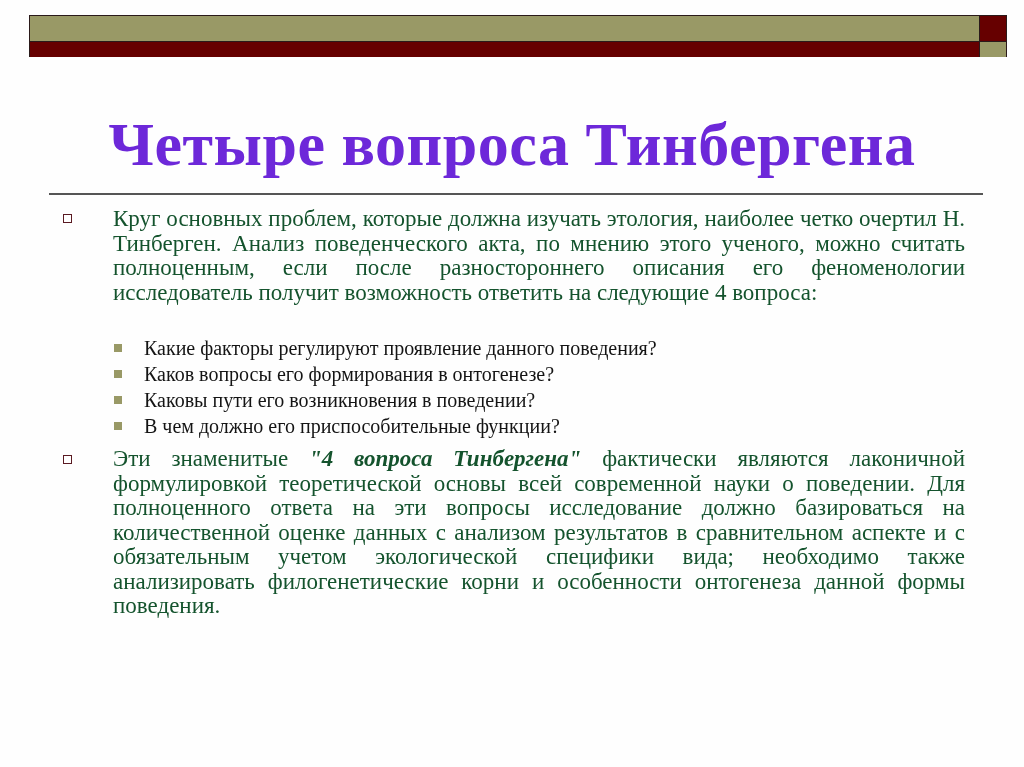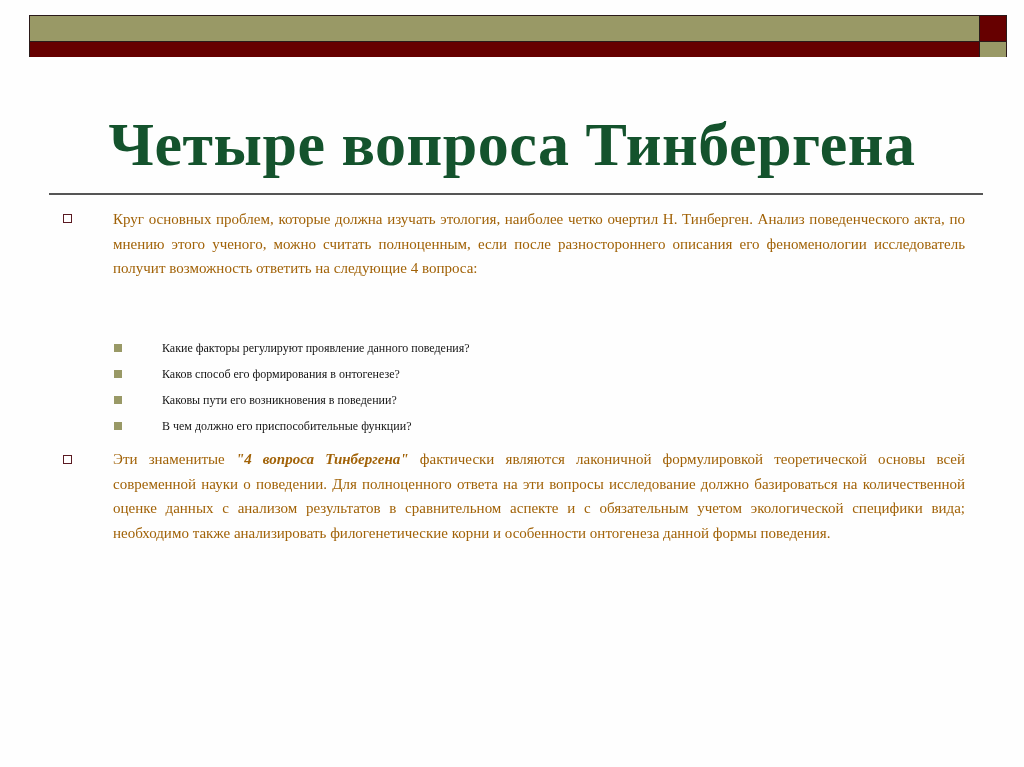--- a/index.html
+++ b/index.html
@@ -30,42 +30,42 @@
     }
     .sq-olive {
       position: absolute; left: 950px; top: 25px; width: 26px; height: 16px;
       background: #999966; border-top: 1px solid #2a1a1a; box-sizing: border-box;
     }
     .title {
       position: absolute; left: 0; top: 108px; width: 1024px;
       text-align: center;
       font-family: "Liberation Serif", serif;
       font-weight: bold; font-size: 62px; line-height: 72px;
-      color: #14532d;
+      color: #6d28d9;
       letter-spacing: 0.5px;
     }
     .divider {
       position: absolute; left: 49px; top: 193px; width: 934px; height: 2px;
       background: #555;
     }
     .content {
       position: absolute; left: 0; top: 0; width: 1024px;
     }
     .p-item {
       position: absolute; left: 113px; width: 852px;
-      font-size: 15px; line-height: 24.5px;
-      text-align: justify; color: #a16207;
+      font-size: 23px; line-height: 24.5px;
+      text-align: justify; color: #14532d;
     }
     .p-bullet {
       position: absolute; width: 9px; height: 9px;
       border: 1.5px solid #5a1a22; background: #fff; box-sizing: border-box;
     }
     .sub-item {
-      position: absolute; left: 162px;
-      font-size: 12px; line-height: 26px; color: #141414;
+      position: absolute; left: 144px;
+      font-size: 20px; line-height: 26px; color: #141414;
       white-space: nowrap;
     }
     .sub-bullet {
       position: absolute; width: 8px; height: 8px; background: #999966;
     }
     .bi { font-weight: bold; font-style: italic; }
   </style>
 </head>
 <body>
 
@@ -82,21 +82,21 @@
 
 <div class="content">
 
   <span class="p-bullet" style="left:63px; top:214px;"></span>
   <div class="p-item" style="top:207px;">Круг основных проблем, которые должна изучать этология, наиболее четко очертил Н. Тинберген. Анализ поведенческого акта, по мнению этого ученого, можно считать полноценным, если после разностороннего описания его феноменологии исследователь получит возможность ответить на следующие 4 вопроса:</div>
 
   <span class="sub-bullet" style="left:114px; top:344px;"></span>
   <div class="sub-item" style="top:335px;">Какие факторы регулируют проявление данного поведения?</div>
 
   <span class="sub-bullet" style="left:114px; top:370px;"></span>
-  <div class="sub-item" style="top:361px;">Каков способ его формирования в онтогенезе?</div>
+  <div class="sub-item" style="top:361px;">Каков вопросы его формирования в онтогенезе?</div>
 
   <span class="sub-bullet" style="left:114px; top:396px;"></span>
   <div class="sub-item" style="top:387px;">Каковы пути его возникновения в поведении?</div>
 
   <span class="sub-bullet" style="left:114px; top:422px;"></span>
   <div class="sub-item" style="top:413px;">В чем должно его приспособительные функции?</div>
 
   <span class="p-bullet" style="left:63px; top:455px;"></span>
   <div class="p-item" style="top:447px;"><span>Эти знаменитые </span><span class="bi">"4 вопроса Тинбергена"</span><span> фактически являются лаконичной формулировкой теоретической основы всей современной науки о поведении. Для полноценного ответа на эти вопросы исследование должно базироваться на количественной оценке данных с анализом результатов в сравнительном аспекте и с обязательным учетом экологической специфики вида; необходимо также анализировать филогенетические корни и особенности онтогенеза данной формы поведения.</span></div>
 

